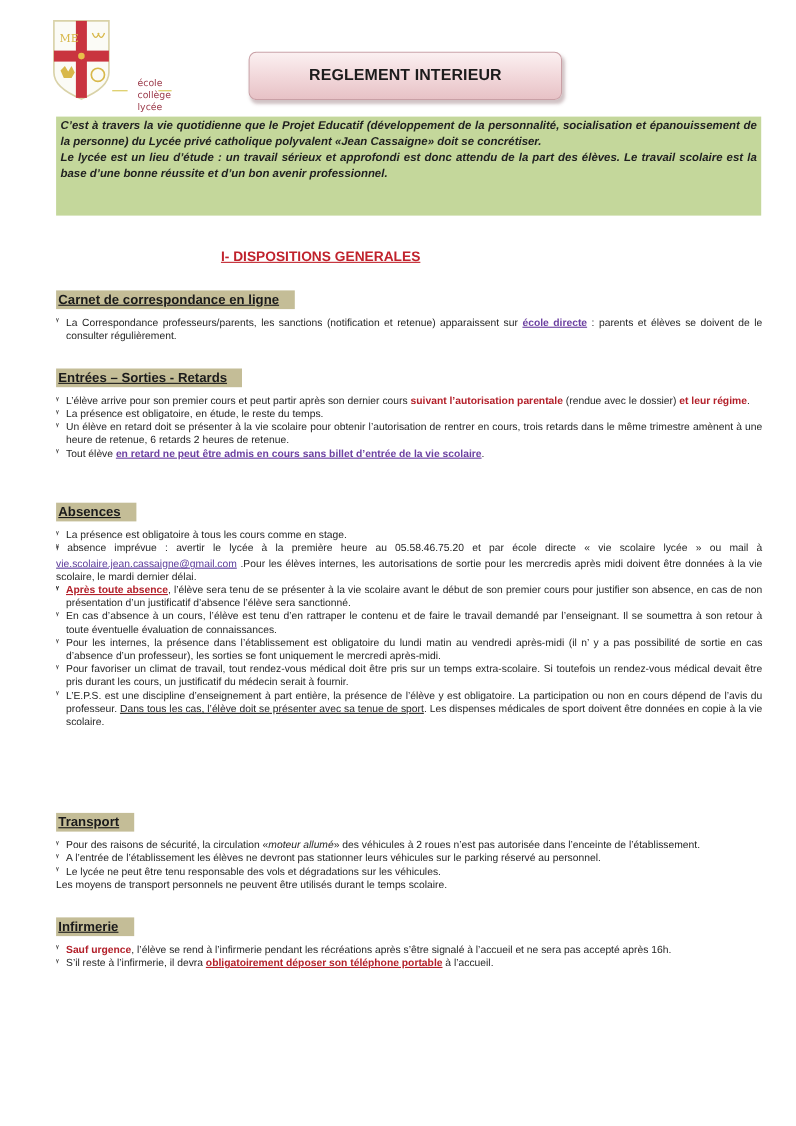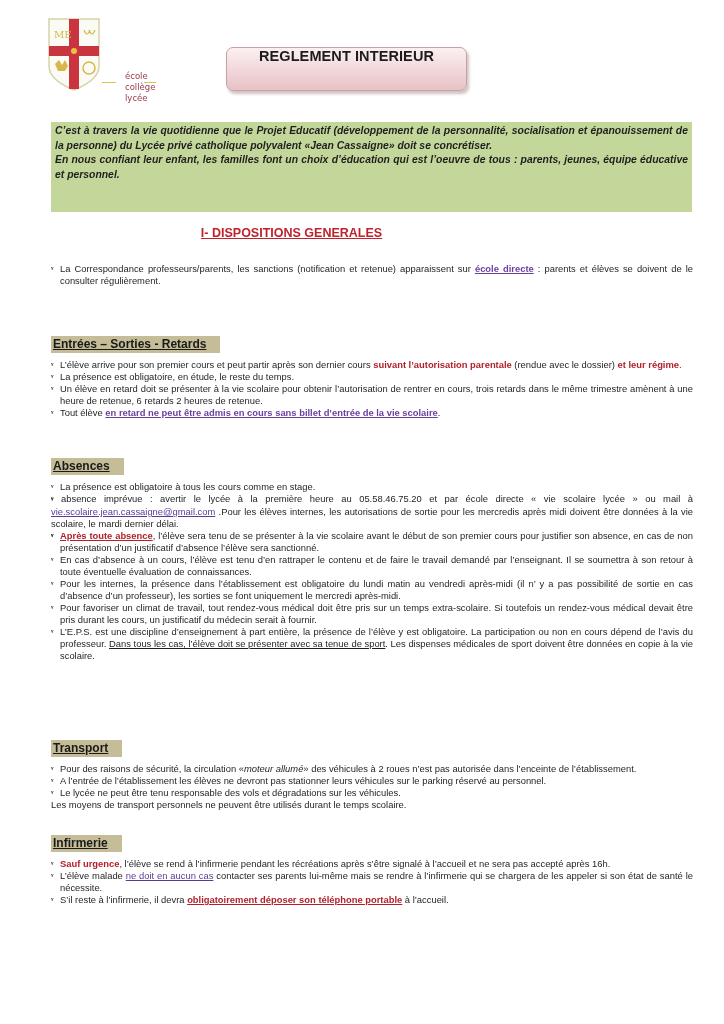--- a/index.html
+++ b/index.html
@@ -6,30 +6,30 @@
     html, body { width: 724px; height: 1024px; background: #ffffff; overflow: hidden; }
     body { font-family: "Liberation Sans", sans-serif; color: #1a1a1a; position: relative; }
 
     .logo { position: absolute; left: 46px; top: 16px; width: 110px; height: 96px; }
     .logo svg { position: absolute; left: 0; top: 0; }
     .logo-text { position: absolute; left: 60px; top: 55px; font-size: 8.5px; color: #9b3a4a; line-height: 11px; font-family: "DejaVu Sans", sans-serif; margin-left: 19px; }
     .logo-text span { display: block; }
     .logo-line { position: absolute; height: 1px; background: #d8c650; }
 
     .title-box {
-      position: absolute; left: 226px; top: 47px; width: 241px; height: 44px;
+      position: absolute; left: 226px; top: 47px; width: 285px; height: 44px;
       border: 1px solid #c9a0a6; border-radius: 7px;
       background: linear-gradient(to bottom, #fbf0f1 0%, #f1d6d9 55%, #e7c2c6 100%);
       box-shadow: 2px 3px 3px rgba(120,80,85,0.35);
-      display: flex; align-items: flex-start; justify-content: center;
+      display: flex; align-items: center; justify-content: center;
     }
     .title-box span { font-family: "Liberation Sans", sans-serif; font-weight: bold; font-size: 14.5px; color: #1c1c1c; letter-spacing: 0.1px; }
 
     .intro {
-      position: absolute; left: 51px; top: 122px; width: 641px; height: 90px;
+      position: absolute; left: 51px; top: 106px; width: 641px; height: 90px;
       background: #c4d79b; padding: 2px 4px 0 4px;
       font-family: "Liberation Sans", sans-serif; font-size: 10.4px; font-weight: bold; font-style: italic;
       line-height: 14.5px; color: #1f1f1f; text-align: justify;
     }
     .intro p { margin: 0; }
 
     .main-heading {
       position: absolute; left: 0; width: 583px; top: 226px; text-align: center;
       font-weight: bold; font-size: 12.5px; color: #c0222c; text-decoration: underline;
     }
@@ -78,26 +78,27 @@
     <span>lycée</span>
   </div>
 </div>
 
 <div class="title-box">
   <span>REGLEMENT INTERIEUR</span>
 </div>
 
 <div class="intro">
   <p>C’est à travers la vie quotidienne que le Projet Educatif (développement de la personnalité, socialisation et  épanouissement de la personne)  du Lycée privé catholique polyvalent «Jean Cassaigne» doit se concrétiser.</p>
-  <p>En nous confiant leur enfant, les familles font un choix d’éducation qui est l’oeuvre de tous : parents, jeunes, équipe éducative et personnel.</p>
+  <p>Le lycée est un lieu d’étude : un travail sérieux et approfondi est donc attendu de la part des élèves. Le travail scolaire est la base d’une bonne réussite et d’un bon avenir professionnel.</p>
 </div>
 
 <div class="main-heading">I- DISPOSITIONS GENERALES</div>
 
 <div class="section" style="top:263px;">
+  <div class="sec-title">Carnet de correspondance en ligne</div>
   <ul class="items">
     <li>
       <span class="bullet">ᵞ</span>
       <span>La Correspondance professeurs/parents, les sanctions (notification et retenue) apparaissent sur </span><span class="purple-u">école directe</span><span> : parents et élèves se doivent de le consulter régulièrement.</span>
     </li>
   </ul>
 </div>
 
 <div class="section" style="top:334px;">
   <div class="sec-title">Entrées – Sorties - Retards</div>
@@ -183,20 +184,16 @@
 
 <div class="section" style="top:833px;">
   <div class="sec-title">Infirmerie</div>
   <ul class="items">
     <li>
       <span class="bullet">ᵞ</span>
       <span class="red-bold">Sauf urgence</span><span>, l’élève se rend à l’infirmerie pendant les récréations après s’être signalé à l’accueil et ne sera pas accepté après 16h.</span>
     </li>
     <li>
       <span class="bullet">ᵞ</span>
-      <span>L’élève malade </span><span class="purple-link">ne doit en aucun cas</span><span> contacter ses parents lui-même mais se rendre à l’infirmerie qui se chargera de les appeler si son état de santé le nécessite.</span>
-    </li>
-    <li>
-      <span class="bullet">ᵞ</span>
       <span>S’il reste à l’infirmerie, il devra </span><span class="red-bold-u">obligatoirement déposer son téléphone portable</span><span> à l’accueil.</span>
     </li>
   </ul>
 </div>
 
 </body></html>

